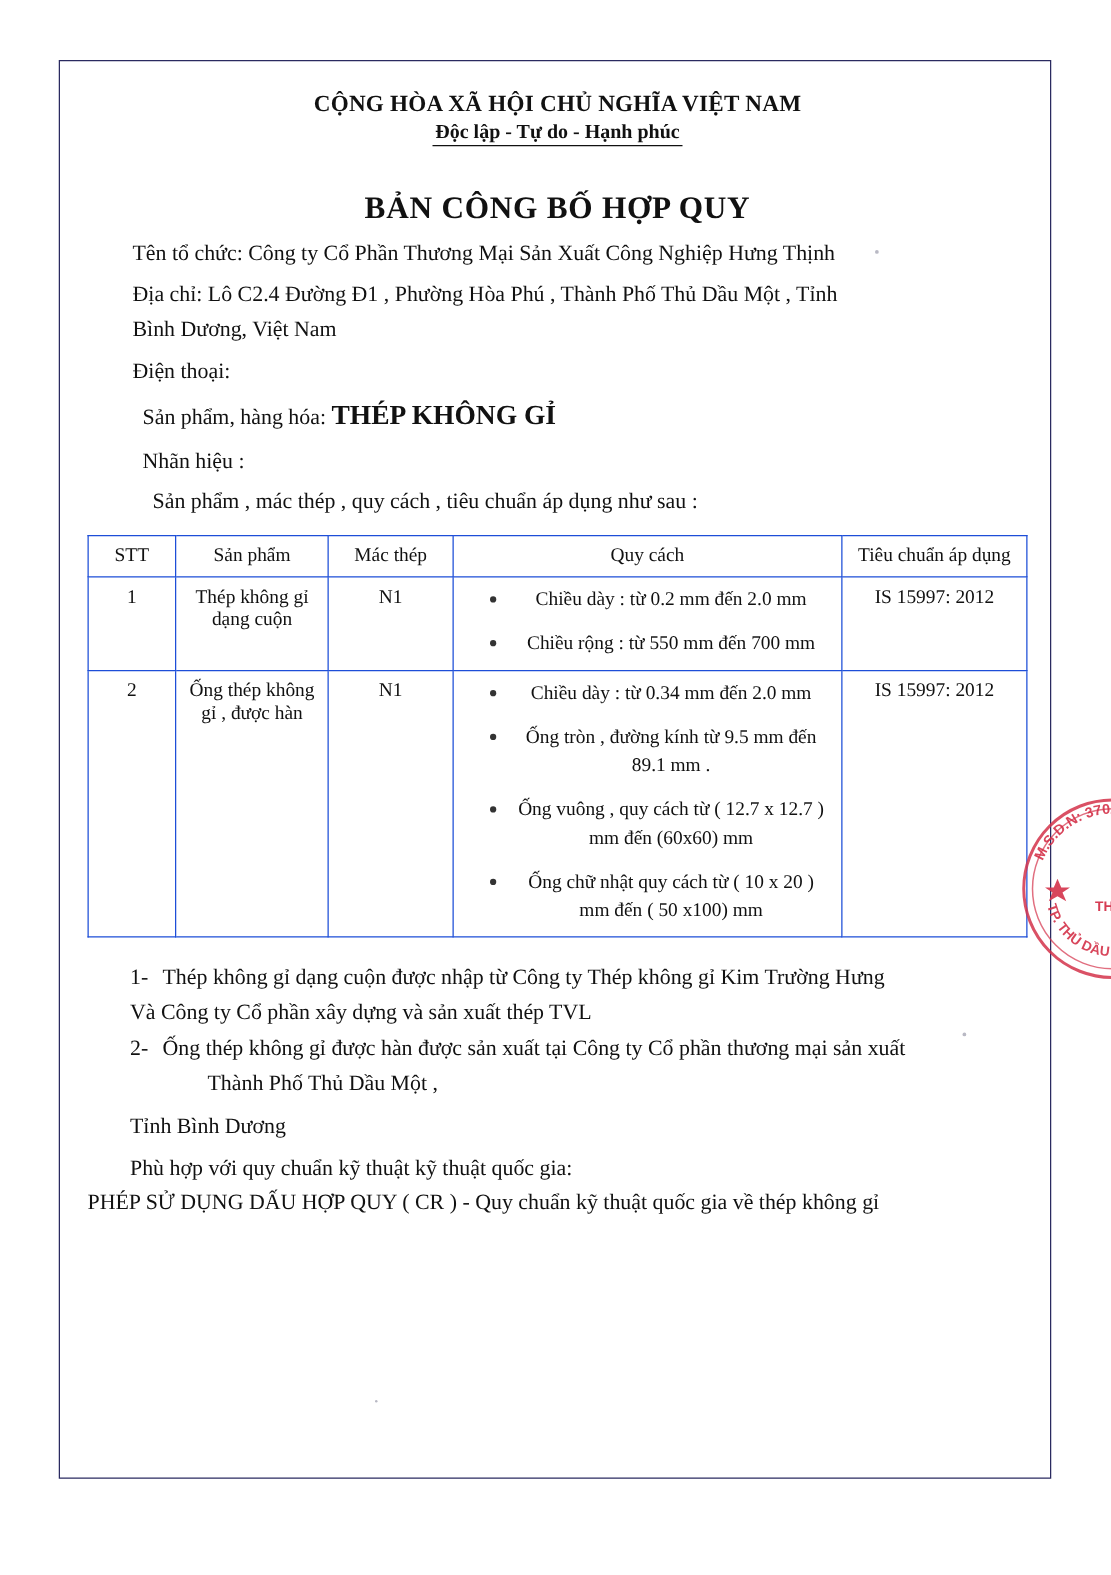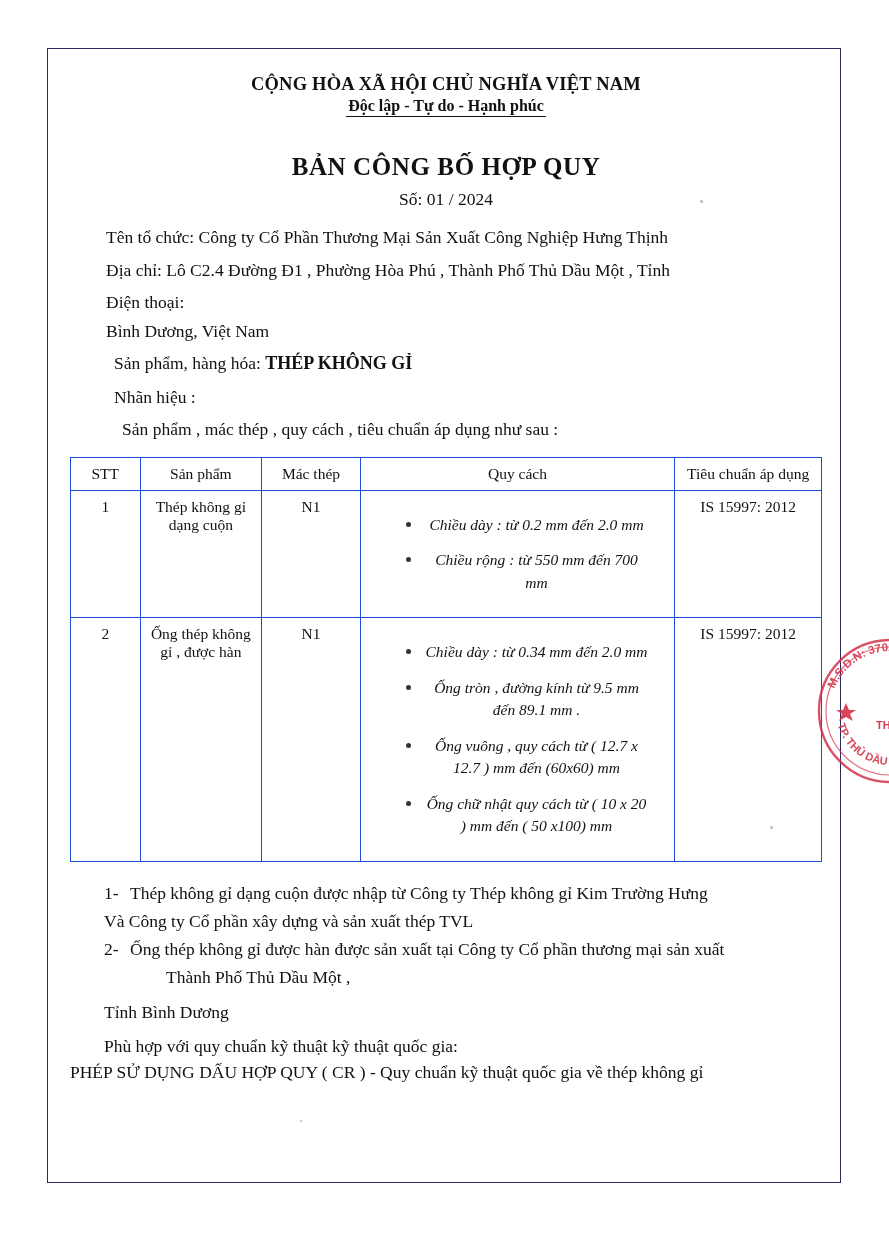--- a/index.html
+++ b/index.html
@@ -68,21 +68,21 @@
     margin-bottom: 14px;
   }
   .para {
     font-size: 17.5px;
     line-height: 1.52;
     margin: 6px 0;
   }
   .indent-1 { padding-left: 36px; }
   .indent-2 { padding-left: 44px; }
   .indent-3 { padding-left: 52px; }
-  .strongprod { font-weight: bold; font-size: 18px; }
+  .strongprod { font-weight: bold; font-size: 22px; }
 
   table.spec {
     width: 752px;
     border-collapse: collapse;
     margin-top: 14px;
     font-size: 15.5px;
   }
   table.spec th, table.spec td {
     border: 1px solid #1d4ed8;
     padding: 7px 9px;
@@ -94,24 +94,23 @@
     font-size: 15.5px;
   }
   .col-stt { width: 56px; text-align: center; }
   .col-prod { width: 118px; }
   .col-mac { width: 92px; text-align: center; }
   .col-quy { width: 338px; }
   .col-std { width: 148px; }
   td.center { text-align: center; }
   td.just { text-align: justify; }
   ul.specs {
-    margin: 16px;
+    margin: 0;
     padding-left: 20px;
     list-style: none;
-    font-style: italic;
   }
   ul.specs li {
     position: relative;
     padding-left: 18px;
     margin-bottom: 13px;
     line-height: 1.45;
   }
   ul.specs li:last-child { margin-bottom: 2px; }
   ul.specs li::before {
     content: "";
@@ -176,33 +175,32 @@
 <div class="page">
 
   <div class="scan-frame"></div>
 
   <div class="content">
 
     <div class="title-block">
       <div class="nation-title">CỘNG HÒA XÃ HỘI CHỦ NGHĨA VIỆT NAM</div>
       <div class="nation-sub">Độc lập - Tự do - Hạnh phúc</div>
       <div class="doc-title">BẢN CÔNG BỐ HỢP QUY</div>
-      <div class="doc-number">Số: 01 / 2024</div>
     </div>
 
     <div class="para indent-1">
       <span>Tên tổ chức: </span><span>Công ty Cổ Phần Thương Mại Sản Xuất Công Nghiệp Hưng Thịnh</span>
     </div>
 
     <div class="para indent-1">
       <span>Địa chỉ: </span><span>Lô C2.4 Đường Đ1 , Phường Hòa Phú , Thành Phố Thủ Dầu Một , Tỉnh</span>
     </div>
+    <div class="para" style="padding-left:36px;margin-top:-4px;">Bình Dương, Việt Nam</div>
+
     <div class="para indent-1">Điện thoại:</div>
-
-    <div class="para" style="padding-left:36px;margin-top:-4px;">Bình Dương, Việt Nam</div>
 
     <div class="para indent-2">
       <span>Sản phẩm, hàng hóa: </span><span class="strongprod">THÉP KHÔNG GỈ</span>
     </div>
 
     <div class="para indent-2">Nhãn hiệu :</div>
 
     <div class="para indent-3">Sản phẩm , mác thép , quy cách , tiêu chuẩn áp dụng như sau :</div>
 
     <table class="spec">

